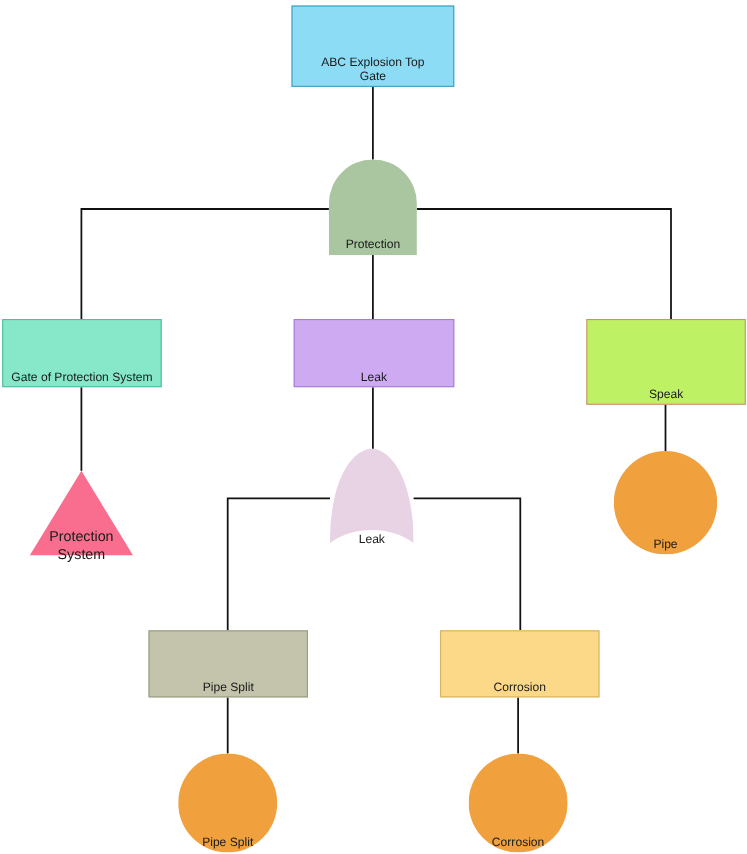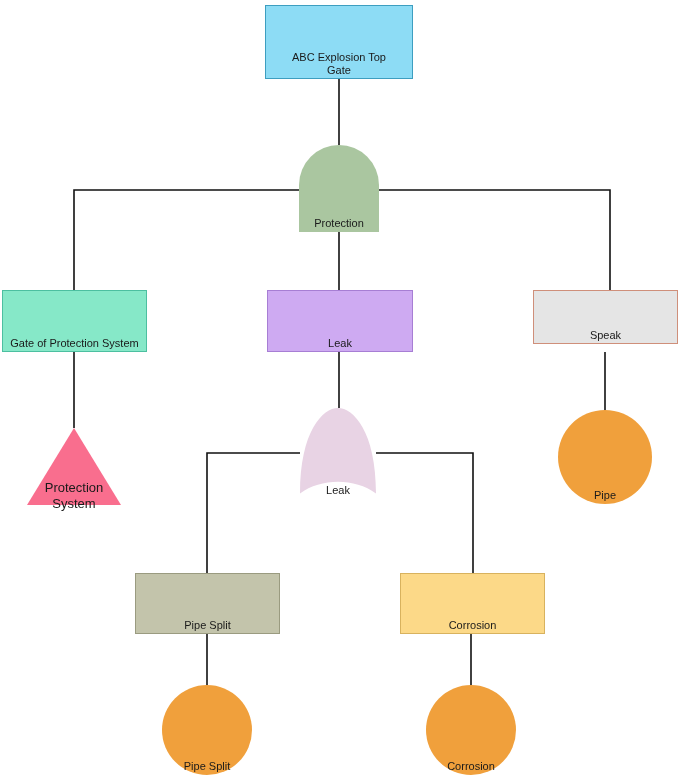--- a/index.html
+++ b/index.html
@@ -115,21 +115,21 @@
           <path d="M0,87 L0,40 A40,40 0 0 1 80,40 L80,87 Z" fill="#aac6a0"></path>
         </svg>
         <span class="lbl">Protection</span>
       </div>
       <div class="node rect" style="left: 2px; top: 290px; width: 145px; height: 62px; font-size: 11px; color: rgb(26, 26, 26); background: rgb(134, 232, 200); border-color: rgb(76, 191, 160);">
         <span class="lbl">Gate of Protection System</span>
       </div>
       <div class="node rect" style="left: 267px; top: 290px; width: 146px; height: 62px; font-size: 11px; color: rgb(26, 26, 26); background: rgb(206, 170, 242); border-color: rgb(167, 126, 212);">
         <span class="lbl">Leak</span>
       </div>
-      <div class="node rect" style="left: 533px; top: 290px; width: 145px; height: 54px; font-size: 11px; color: rgb(26, 26, 26); background: #e5e5e5; border-color: rgb(207, 143, 122);">
+      <div class="node rect" style="left: 533px; top: 290px; width: 145px; height: 78px; font-size: 11px; color: rgb(26, 26, 26); background: #bef264; border-color: rgb(207, 143, 122);">
         <span class="lbl">Speak</span>
       </div>
       <div class="node tri" style="left: 27px; top: 428px; width: 94px; height: 77px; font-size: 13px; color: rgb(26, 26, 26);">
         <svg class="tri-shape" viewBox="0 0 94 77" preserveAspectRatio="none">
           <polygon points="47,0 94,77 0,77" fill="#f96e8e"></polygon>
         </svg>
         <span class="lbl">Protection
 System</span>
       </div>
       <div class="node gate gate-or-curve" style="left: 300px; top: 408px; width: 76px; height: 92px; font-size: 11px; color: rgb(26, 26, 26);">

